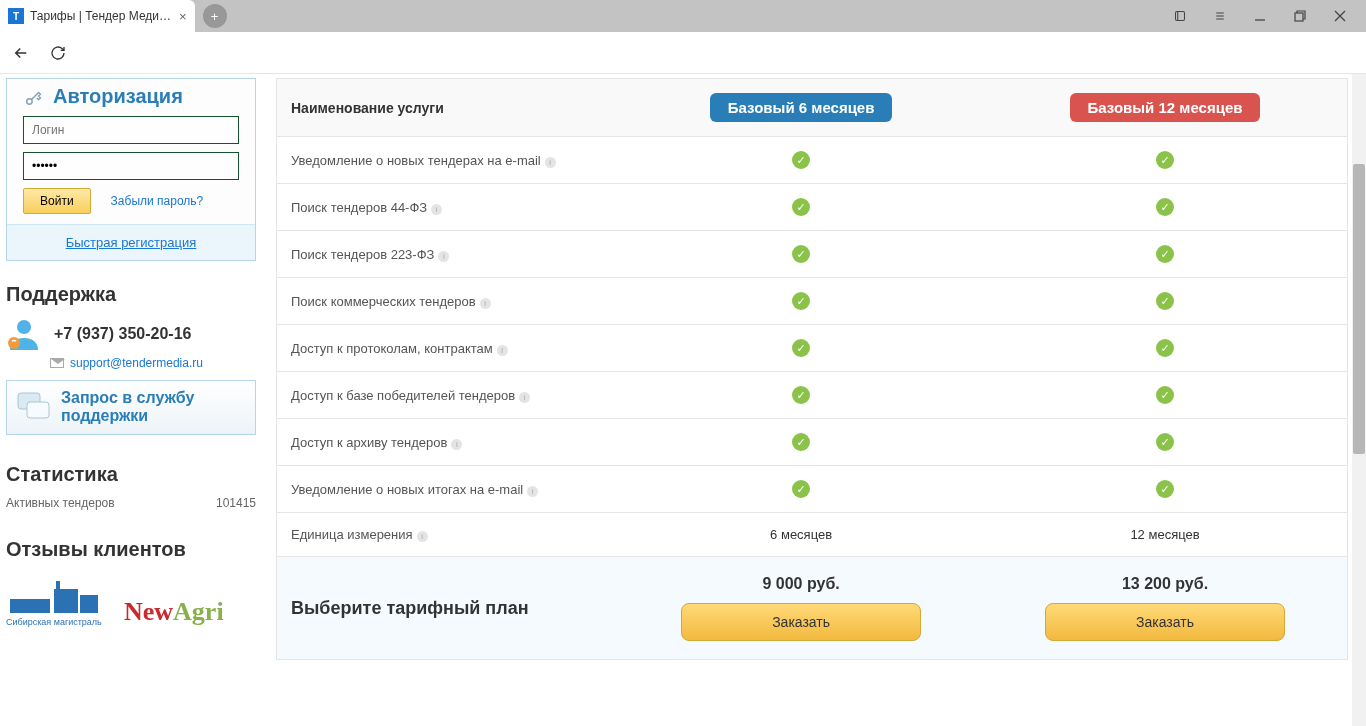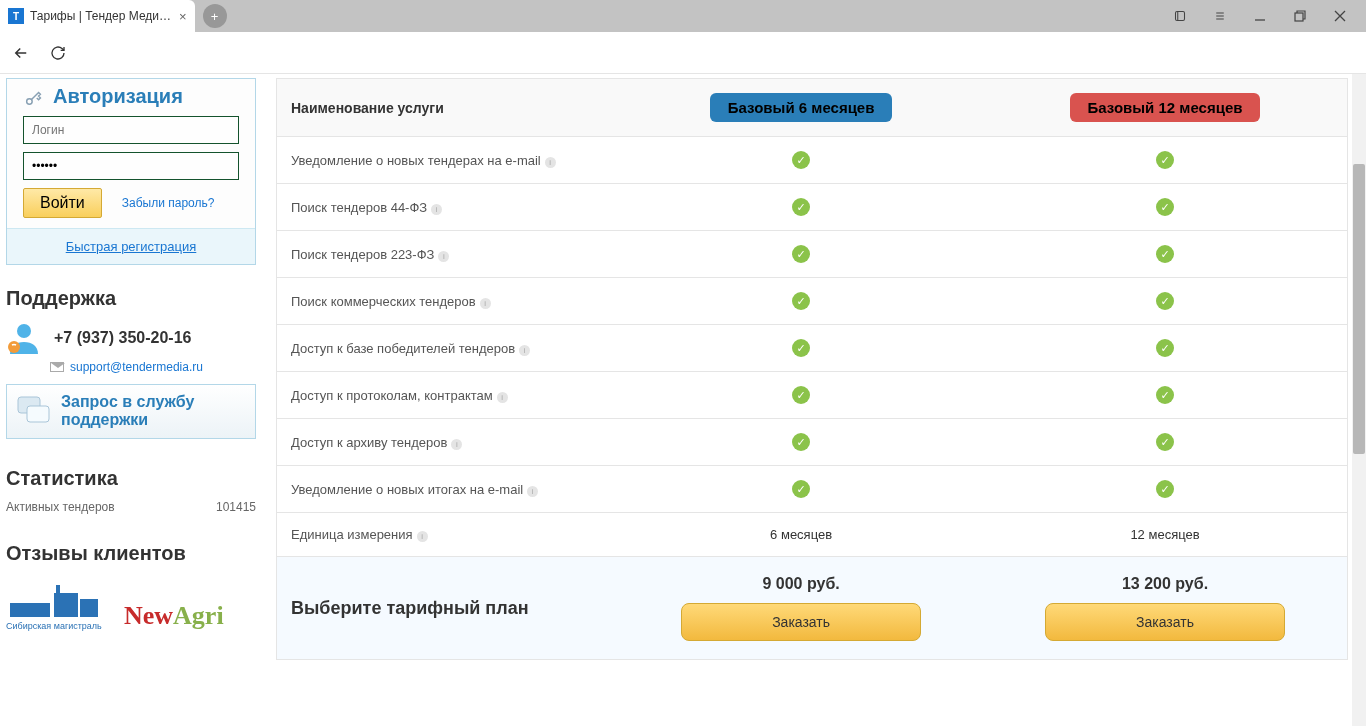--- a/index.html
+++ b/index.html
@@ -25,21 +25,21 @@
 .page { display: flex; padding: 4px 18px 0 6px; height: calc(100vh - 74px); overflow: hidden; }
 .sidebar { width: 270px; flex-shrink: 0; padding-right: 20px; }
 .content { flex: 1; overflow: auto; }
 
 
 .auth-box { border: 1px solid #b3d7e8; background: #fdfdfd; padding: 6px 16px 14px 16px; margin-bottom: 22px; }
 .auth-title { color: #2a7eb8; font-size: 20px; font-weight: bold; display: flex; align-items: center; gap: 8px; margin-bottom: 8px; }
 .keys-icon { color: #88a0b3; display:flex; align-items:center;}
 .auth-input { width: 100%; padding: 6px 8px; border: 1px solid #14532d; font-size: 12px; margin-bottom: 8px; background: #fefefe; }
 .auth-row { display: flex; align-items: center; gap: 20px; margin-bottom: 10px; }
-.login-btn { background: linear-gradient(#ffe9a7, #f9cf5c); border: 1px solid #d4a934; padding: 5px 16px; font-size: 16px; cursor: pointer; border-radius: 2px; }
+.login-btn { background: linear-gradient(#ffe9a7, #f9cf5c); border: 1px solid #d4a934; padding: 5px 16px; font-size: 12px; cursor: pointer; border-radius: 2px; }
 .forgot { color: #1976d2; text-decoration: none; font-size: 12px; }
 .fast-reg-row { background: #eaf6fb; padding: 10px; text-align: center; border-top: 1px solid #cde8f2; margin: 0 -16px -14px -16px; }
 .fast-reg { color: #1976d2; text-decoration: underline; font-size: 13px; }
 
 
 .sb-heading { font-size: 20px; font-weight: bold; margin-bottom: 10px; }
 .support-row { display: flex; align-items: center; gap: 12px; margin-bottom: 4px; }
 .support-avatar { width: 36px; height: 36px; }
 .support-avatar svg { width: 36px; height: 36px; }
 .phone { font-size: 16px; font-weight: bold; }
@@ -60,21 +60,21 @@
 .logo1 { color:#2b72b5; font-size:9px; }
 .logo1 svg { display:block; margin: 0 auto 2px auto;}
 .logo2 { color:#c72b2b; font-weight: bold; font-size:26px; font-family: Georgia, serif; }
 .logo2 .a { color:#88b04b; }
 
 
 .ptable { width: 100%; border-collapse: collapse; border: 1px solid #e5e5e5; }
 .ptable th, .ptable td { padding: 14px 14px; border-bottom: 1px solid #e5e5e5; text-align: left; vertical-align: middle; }
 .ptable th { background: #f9f9f9; font-size: 14px; }
 .ptable th.plan-col, .ptable td.plan-col { text-align: center; }
-.plan-badge { display: inline-block; padding: 6px 18px; border-radius: 6px; color: #000000; font-weight: bold; font-size: 15px; }
+.plan-badge { display: inline-block; padding: 6px 18px; border-radius: 6px; color: #ffffff; font-weight: bold; font-size: 15px; }
 .badge-blue { background: #2a7eb8; }
 .badge-red { background: #d9534f; }
 .feature-cell { color: #555; font-size: 13px; }
 .info-dot { display: inline-block; width: 11px; height: 11px; border-radius: 50%; background: #e4e4e4; color: #aaa; font-size: 8px; text-align: center; line-height: 11px; margin-left: 4px; }
 .check { display:inline-flex; width:18px; height:18px; border-radius:50%; background:#8bc34a; color:#fff; align-items:center; justify-content:center; font-size:11px; }
 .price-row td { background: #f5faff; }
 .price { font-size: 16px; font-weight: bold; color: #333; }
 .order-btn { display: block; width: 240px; margin: 10px auto 0 auto; padding: 10px 0; background: linear-gradient(#ffd978, #f2b93e); border: 1px solid #d4a934; border-radius: 8px; font-size: 14px; color: #333; cursor: pointer; }
 .last-row td { vertical-align: top; padding-top: 18px; padding-bottom: 18px; }
 .last-row .label-cell { font-size: 18px; font-weight: bold; vertical-align: middle; }
@@ -233,26 +233,26 @@
             <td class="feature-cell"><span>Поиск тендеров 223-ФЗ</span><span class="info-dot">i</span></td>
             <td class="plan-col"><span class="check">✓</span></td>
             <td class="plan-col"><span class="check">✓</span></td>
           </tr>
           <tr>
             <td class="feature-cell"><span>Поиск коммерческих тендеров</span><span class="info-dot">i</span></td>
             <td class="plan-col"><span class="check">✓</span></td>
             <td class="plan-col"><span class="check">✓</span></td>
           </tr>
           <tr>
+            <td class="feature-cell"><span>Доступ к протоколам, контрактам</span><span class="info-dot">i</span></td>
+            <td class="plan-col"><span class="check">✓</span></td>
+            <td class="plan-col"><span class="check">✓</span></td>
+          </tr>
+          <tr>
             <td class="feature-cell"><span>Доступ к базе победителей тендеров</span><span class="info-dot">i</span></td>
-            <td class="plan-col"><span class="check">✓</span></td>
-            <td class="plan-col"><span class="check">✓</span></td>
-          </tr>
-          <tr>
-            <td class="feature-cell"><span>Доступ к протоколам, контрактам</span><span class="info-dot">i</span></td>
             <td class="plan-col"><span class="check">✓</span></td>
             <td class="plan-col"><span class="check">✓</span></td>
           </tr>
           <tr>
             <td class="feature-cell"><span>Доступ к архиву тендеров</span><span class="info-dot">i</span></td>
             <td class="plan-col"><span class="check">✓</span></td>
             <td class="plan-col"><span class="check">✓</span></td>
           </tr>
           <tr>
             <td class="feature-cell"><span>Уведомление о новых итогах на e-mail</span><span class="info-dot">i</span></td>

